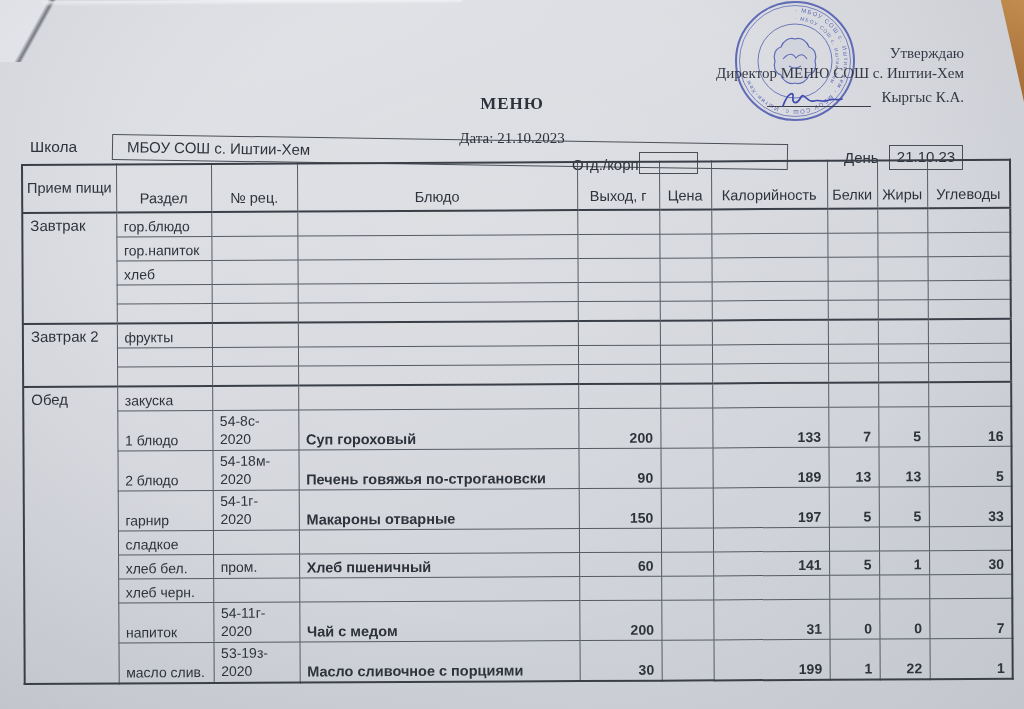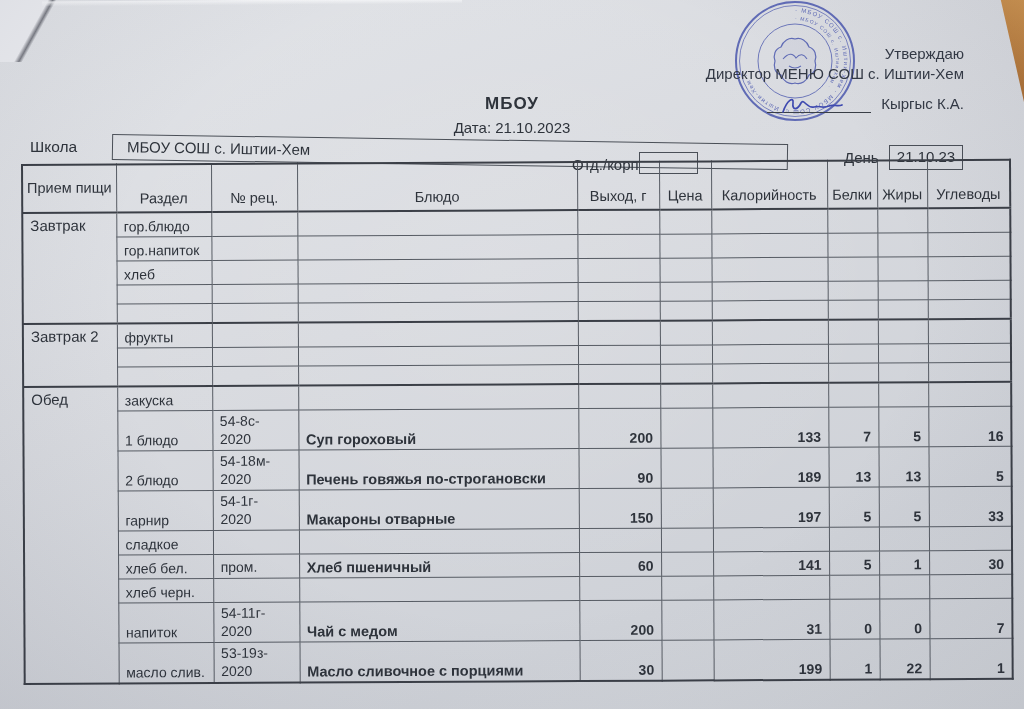--- a/index.html
+++ b/index.html
@@ -16,37 +16,37 @@
   
   .desk-corner{position:absolute;top:0;right:0;width:58px;height:102px;
     background:linear-gradient(205deg,#cd934f 0%,#b5793c 55%,#9c6230 100%);
     clip-path:polygon(60% 0,100% 0,100% 100%);}
   
   .under-sheet{position:absolute;top:0;left:0;width:86px;height:62px;
     background:linear-gradient(119deg,#edeef2 40%,#7b7d85 44%,rgba(237,238,242,0) 47%);}
   .top-glint{position:absolute;top:0;left:42px;width:420px;height:5px;
     background:linear-gradient(to bottom,rgba(246,247,249,0.95),rgba(246,247,249,0));
     transform:rotate(-0.4deg);}
-  .serif{font-family:Liberation Sans, sans-serif;}
+  .serif{font-family:Liberation Serif, serif;}
 
   
   .stamp{position:absolute;left:712px;top:-3px;opacity:0.82;z-index:1;}
 
   
   .approval{position:absolute;top:44px;right:60px;width:330px;text-align:right;
     font-size:15px;line-height:1.32;z-index:2;color:#333945;}
-  .sig-row{display:flex;justify-content:flex-end;align-items:flex-end;margin-top:10px;}
+  .sig-row{display:flex;justify-content:flex-end;align-items:flex-end;margin-top:4px;}
   .sig-line{display:inline-block;position:relative;width:104px;height:15px;
     border-bottom:1.5px solid #3a3f47;margin-right:10px;}
   .sig-squiggle{position:absolute;left:14px;bottom:-5px;}
 
   
   .title-block{position:absolute;top:94px;left:0;width:100%;text-align:center;z-index:2;}
   .menu-title{font-size:17px;font-weight:bold;letter-spacing:1px;}
-  .title-sub{font-size:15px;margin-top:5px;}
+  .title-sub{font-size:15px;margin-top:16px;}
 
   
   .school-label{position:absolute;left:30px;top:138px;font-size:15.5px;}
   .school-box{position:absolute;left:112px;top:134px;width:676px;height:26px;
     border:1.5px solid #4a4f57;transform:rotate(0.85deg);transform-origin:left center;
     font-size:15px;padding:3px 0 0 14px;box-sizing:border-box;}
   .dept-label{position:absolute;left:572px;top:156px;font-size:15px;}
   .dept-box{position:absolute;left:639px;top:152px;width:57px;height:20px;
     border:1.5px solid #4a4f57;}
   .day-label{position:absolute;left:844px;top:149px;font-size:15px;}
@@ -108,21 +108,21 @@
       <span class="sig-line">
         <svg class="sig-squiggle" width="64" height="22" viewBox="0 0 64 22">
           <path d="M2,17 C6,5 13,1 12,8 C11,15 16,16 20,8 C23,3 26,14 33,12 C38,10 41,14 48,11 C52,9 57,12 61,10" stroke="#3f4ab0" stroke-width="1.7" fill="none" stroke-linecap="round"></path>
         </svg>
       </span>
       <span>Кыргыс К.А.</span>
     </div>
   </div>
 
   <div class="title-block serif">
-    <div class="menu-title">МБОУ</div>
+    <div class="menu-title">МЕНЮ</div>
     <div class="title-sub">Дата: 21.10.2023</div>
   </div>
 
   <div class="school-label">Школа</div>
   <div class="school-box">МБОУ СОШ с. Иштии-Хем</div>
   <div class="dept-label">Отд./корп</div>
   <div class="dept-box"></div>
   <div class="day-label">День</div>
   <div class="day-box">21.10.23</div>
 

